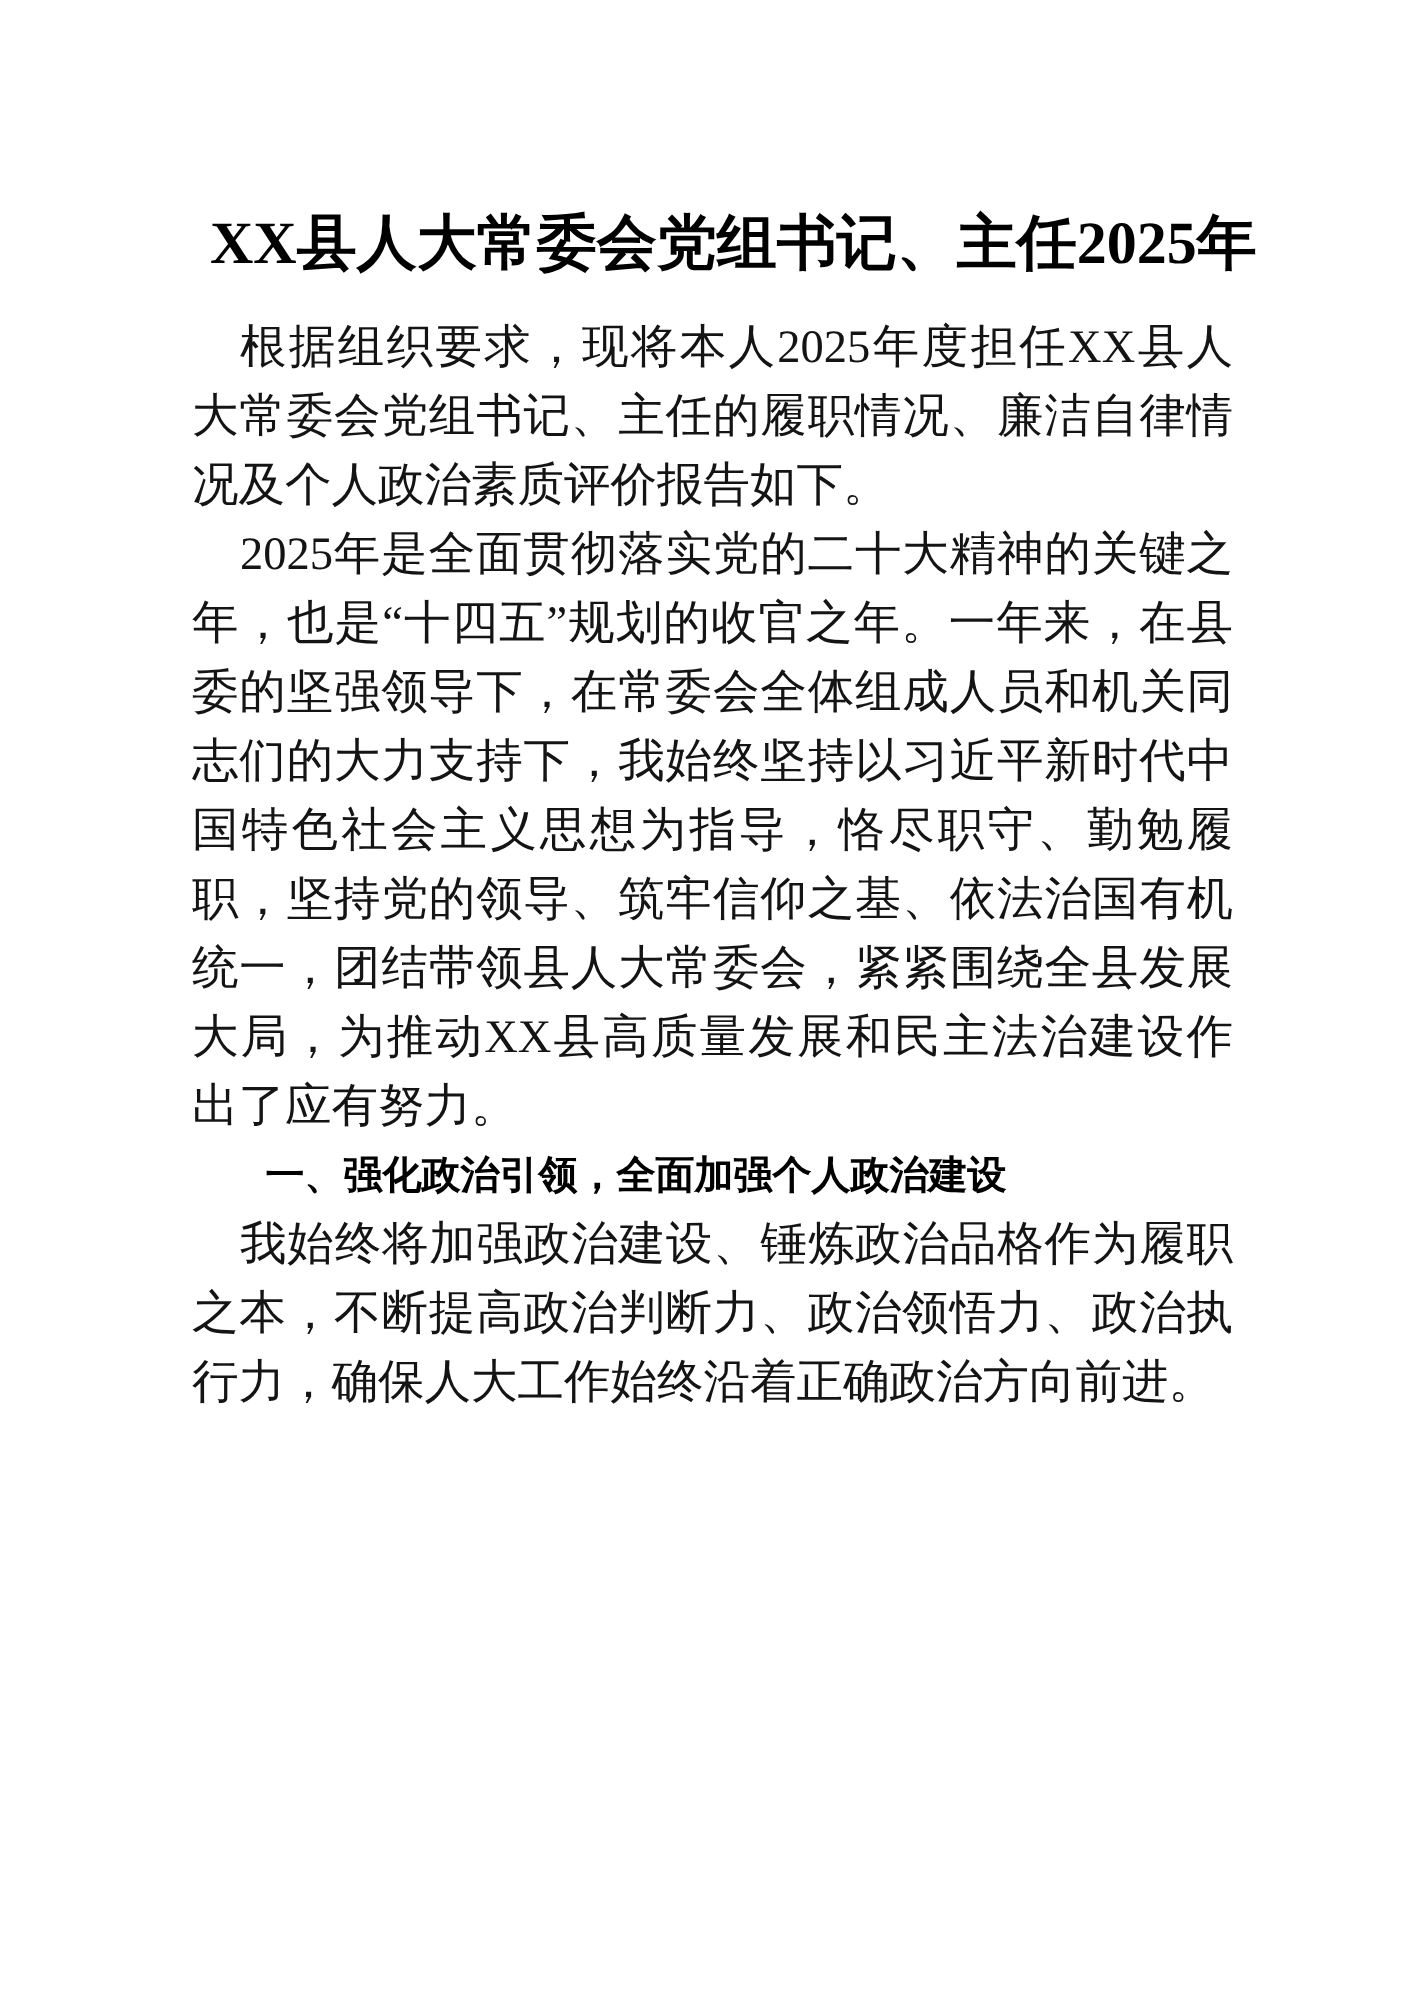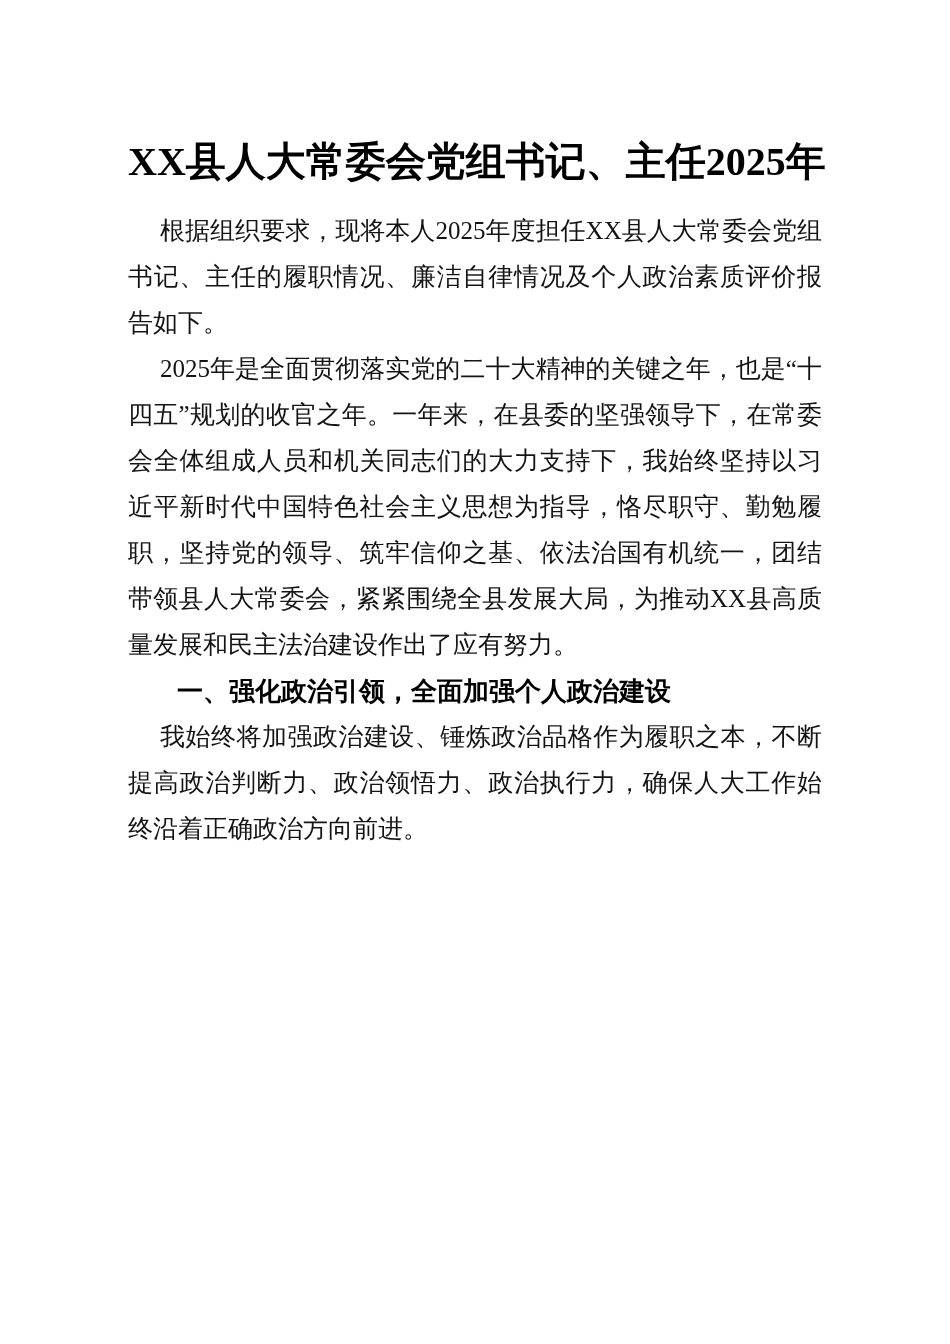--- a/index.html
+++ b/index.html
@@ -16,35 +16,35 @@
   }
   .page {
     box-sizing: border-box;
     width: 950px;
     height: 1344px;
     padding: 132px 128px 40px 128px;
     background: #ffffff;
     overflow: hidden;
   }
   .doc-title {
-    margin: 0 0 16px 0;
+    margin: 0 0 16px 12px;
     font-family: "Liberation Serif", "DejaVu Serif", serif;
     font-weight: bold;
     font-size: 40px;
     line-height: 60px;
     text-align: right;
     color: #000000;
   }
   .doc-title .title-line {
     display: block;
     white-space: nowrap;
   }
   .doc-body p.body {
     margin: 0;
-    font-size: 25px;
+    font-size: 31px;
     line-height: 46px;
     text-align: justify;
     text-justify: inter-character;
     text-indent: 32px;
     color: #141414;
   }
   .doc-body p.body b.lead {
     font-weight: bold;
     color: #000000;
   }

